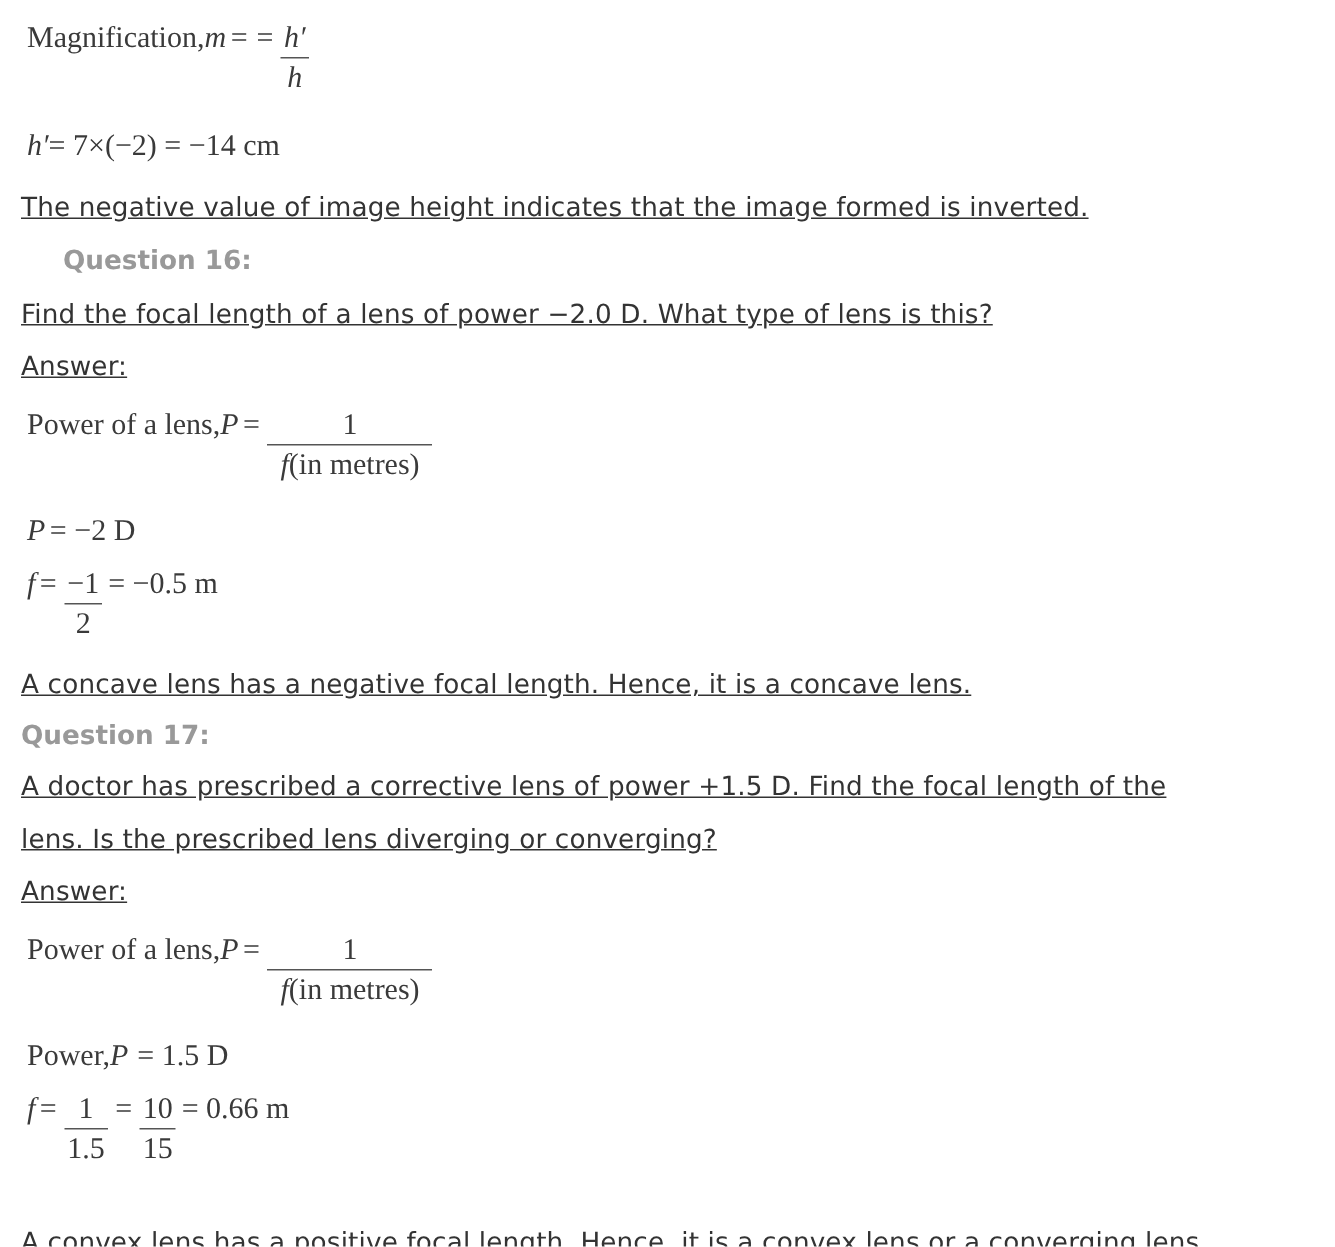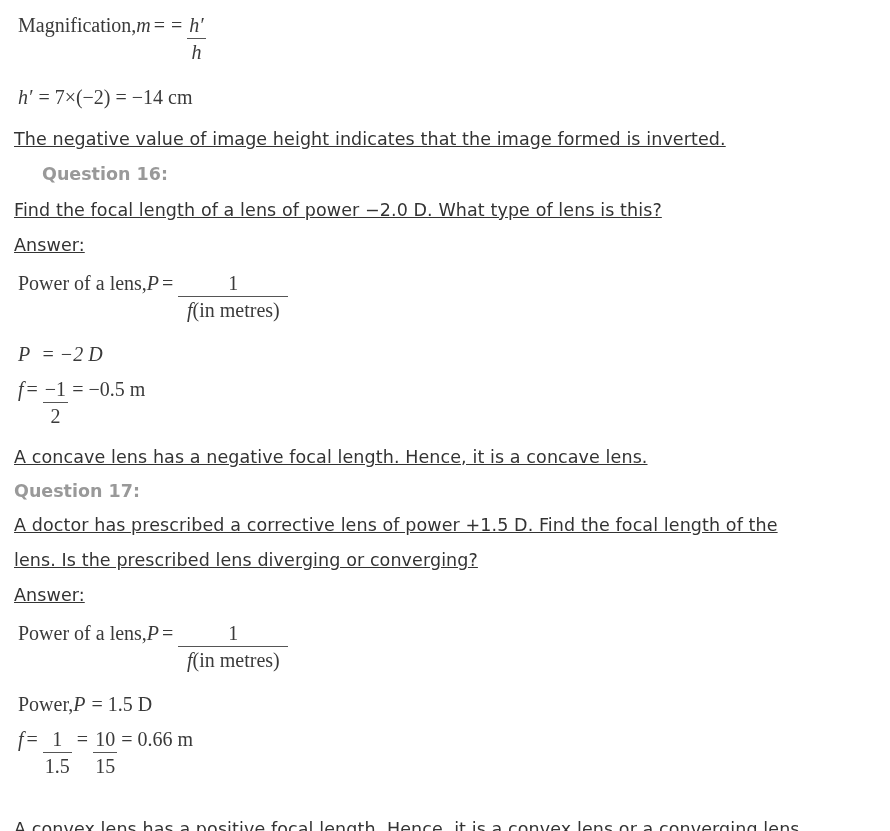--- a/index.html
+++ b/index.html
@@ -74,21 +74,21 @@
   <span class="eq">=</span>
   <span class="eq">=</span>
   <span class="frac">
     <i class="num">h′</i>
     <i class="den">h</i>
   </span>
 </div>
 
 <div class="math" style="left:18px; top:86px;">
   <i>h′</i>
-  <span style="margin-left:6px;">= 7×(−2) = −14 cm</span>
+  <span style="margin-left:0;">= 7×(−2) = −14 cm</span>
 </div>
 
 <div class="sans" style="top:129px;">The negative value of image height indicates that the image formed is inverted.</div>
 
 <div class="q-heading" style="top:164px;margin-left:28px;">Question 16:</div>
 <div class="sans" style="top:200px;">Find the focal length of a lens of power −2.0 D. What type of lens is this?</div>
 <div class="sans" style="top:235px;">Answer:</div>
 
 <div class="math" style="left:18px; top:272px;">
   <span>Power of a lens, </span>
@@ -96,21 +96,21 @@
   <span class="eq">=</span>
   <span class="frac">
     <span class="num" style="padding-left:50px;padding-right:50px;">1</span>
     <span class="den"><i>f</i><span>(in metres)</span></span>
   </span>
 </div>
 
 <div class="math" style="left:18px; top:343px;">
   <span></span>
   <i>P</i>
-  <span style="margin-left:11px;font-style:italic;">= −2 D</span>
+  <span style="margin-left:3px;">= −2 D</span>
 </div>
 
 <div class="math" style="left:18px; top:378px;">
   <i>f</i>
   <span class="eq">=</span>
   <span class="frac">
     <span class="num">−1</span>
     <span class="den">2</span>
   </span>
   <span style="margin-left:2px;">= −0.5 m</span>

